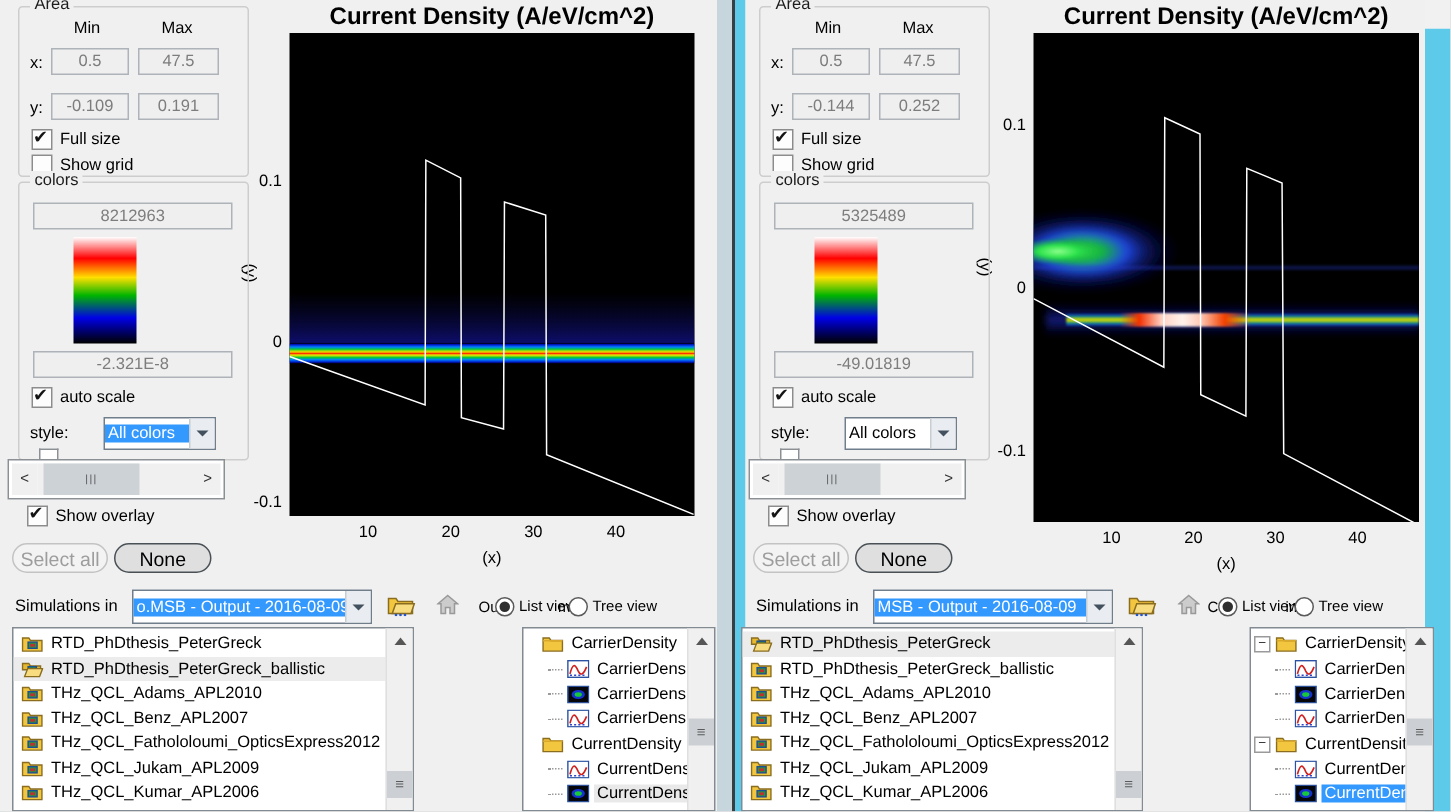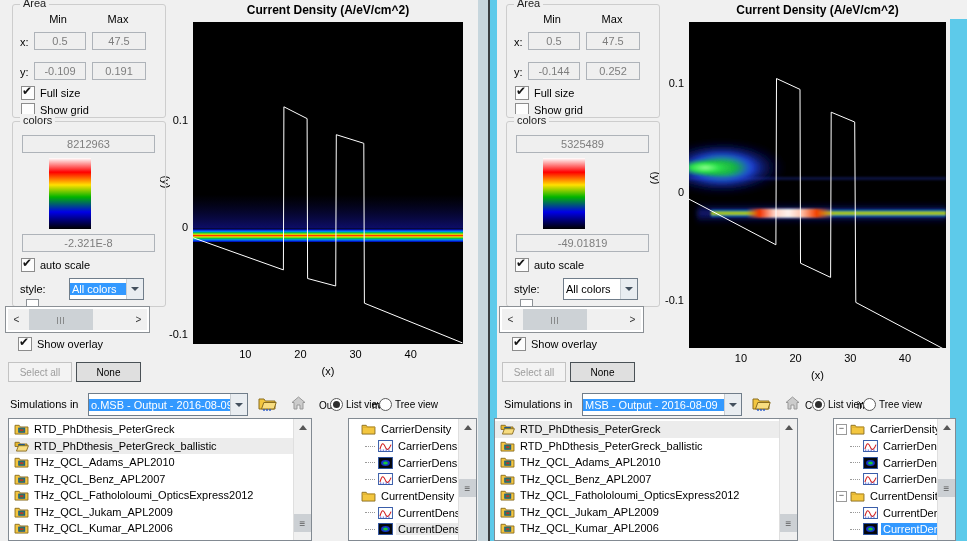--- a/index.html
+++ b/index.html
@@ -47,39 +47,39 @@
   .tri-down{width:0;height:0;border-left:4px solid transparent;border-right:4px solid transparent;border-top:4px solid #43505e;}
   .style-combo{left:56px;top:156px;width:73px;height:20px;}
 
   .hnotch{position:absolute;left:26px;top:299px;width:11px;height:8px;background:#fff;border:1px solid #8b9095;border-bottom:none;}
   .hscroll{position:absolute;left:5px;top:306px;width:145px;height:27px;background:#fff;border:1px solid #8b9095;display:flex;align-items:stretch;padding:2px;box-sizing:border-box;}
   .hs-btn{width:17px;background:#f0f0f0;display:flex;align-items:center;justify-content:center;font-size:10px;color:#333;}
   .hs-track{flex:1;background:#f0f0f0;position:relative;}
   .hs-thumb{position:absolute;left:4px;top:0;bottom:0;width:64px;background:#cdd2d6;display:flex;align-items:center;justify-content:center;font-size:7px;letter-spacing:1px;color:#555;}
 
   .overlaycb{left:18px;top:337px;}
-  .btn{position:absolute;font-size:10px;display:flex;align-items:center;justify-content:center;box-sizing:border-box;}
+  .btn{position:absolute;font-size:13px;display:flex;align-items:center;justify-content:center;box-sizing:border-box;border-radius:10px;}
   .btn-selall{left:8px;top:362px;width:64px;height:20px;background:#f3f3f3;border:1px solid #c3c3c3;color:#9d9d9d;}
   .btn-none{left:76px;top:362px;width:65px;height:20px;background:#dfdfdf;border:1px solid #4a5156;color:#000;}
 
   .simlab{position:absolute;left:10px;top:398px;font-size:11px;}
   .sim-combo{left:88px;top:393px;width:158px;height:21px;}
   .tool{position:absolute;width:22px;height:20px;display:flex;align-items:center;justify-content:center;}
   .btn-browse{left:256px;top:393px;}
   .btn-home{left:287px;top:393px;}
   .frag{position:absolute;top:400px;font-size:10px;}
   .f1{left:319px;}.f2{left:372px;}
   .radio-row{position:absolute;top:398px;display:flex;align-items:center;gap:3px;font-size:10px;white-space:nowrap;}
   .rlist{left:330px;}.rtree{left:379px;}
   .p1 .f1{left:311px;}.p1 .rlist{left:318px;}.p1 .f2{left:363px;}.p1 .rtree{left:369px;}
   .radio{width:11px;height:11px;border:1px solid #5a5a5a;border-radius:50%;background:#fff;position:relative;flex:0 0 auto;}
   .radio.on::after{content:"";position:absolute;inset:2px;border-radius:50%;background:#2f2f2f;}
 
   .listbox{position:absolute;top:418px;height:123px;background:#fff;border:1px solid #828a92;box-sizing:border-box;}
-  .file-list{left:8px;width:304px;}
+  .file-list{left:8px;width:268px;}
   .p1 .file-list{left:0;}
   .tree-box{left:348px;width:129px;}
   .p1 .tree-box{left:339px;width:123px;}
   .list-rows{position:absolute;inset:1px 17px 0 0;overflow:hidden;padding-top:1px;}
   .lrow{height:16.5px;display:flex;align-items:center;gap:5px;padding-left:5px;font-size:11px;white-space:nowrap;}
   .lrow.hov{background:#ececec;}
   .vscroll{position:absolute;top:0;right:0;bottom:0;width:17px;background:#f0f0f0;border-left:1px solid #dfdfdf;}
   .vs-up{height:16px;display:flex;align-items:center;justify-content:center;}
   .tri-up{width:0;height:0;border-left:4px solid transparent;border-right:4px solid transparent;border-bottom:5px solid #565656;}
   .vs-thumb{position:absolute;left:0;right:0;background:#ccd0d4;display:flex;align-items:center;justify-content:center;color:#5a5a5a;font-size:10px;}
@@ -90,21 +90,21 @@
   .trow.folder{padding-left:12px;}
   .p1 .trow.folder{padding-left:2px;}
   .trow.child{padding-left:16px;}
   .conn{width:10px;border-top:1px dotted #9a9a9a;flex:0 0 auto;}
   .exp{width:9px;height:9px;border:1px solid #9a9a9a;background:#fff;font-size:9px;line-height:7px;text-align:center;color:#333;flex:0 0 auto;}
   .trow .lbl{padding:0 2px;}
   .lbl.sel{background:#3399ff;color:#fff;}
   .lbl.hv{background:#e9e9e9;}
   .trow svg{flex:0 0 auto;}
 
-  .plot-title{position:absolute;top:3px;font-weight:bold;font-size:12px;text-align:center;}
+  .plot-title{position:absolute;top:3px;font-weight:bold;font-size:16px;text-align:center;}
   .p0 .plot-title{left:193px;width:270px;}
   .p1 .plot-title{left:195px;width:257px;}
   .plot-ylabel{position:absolute;font-size:11px;transform:rotate(90deg);}
   .p0 .plot-ylabel{left:160px;top:176px;}
   .p1 .plot-ylabel{left:156px;top:172px;}
   svg.plot{position:absolute;top:0;}
   .p0 svg.plot{left:160px;width:320px;height:385px;}
   .p1 svg.plot{left:156px;width:310px;height:385px;}
   .ticks text{font-size:11px;fill:#000;font-family:"Liberation Sans",sans-serif;}
   .plot-bg{fill:#000;}

